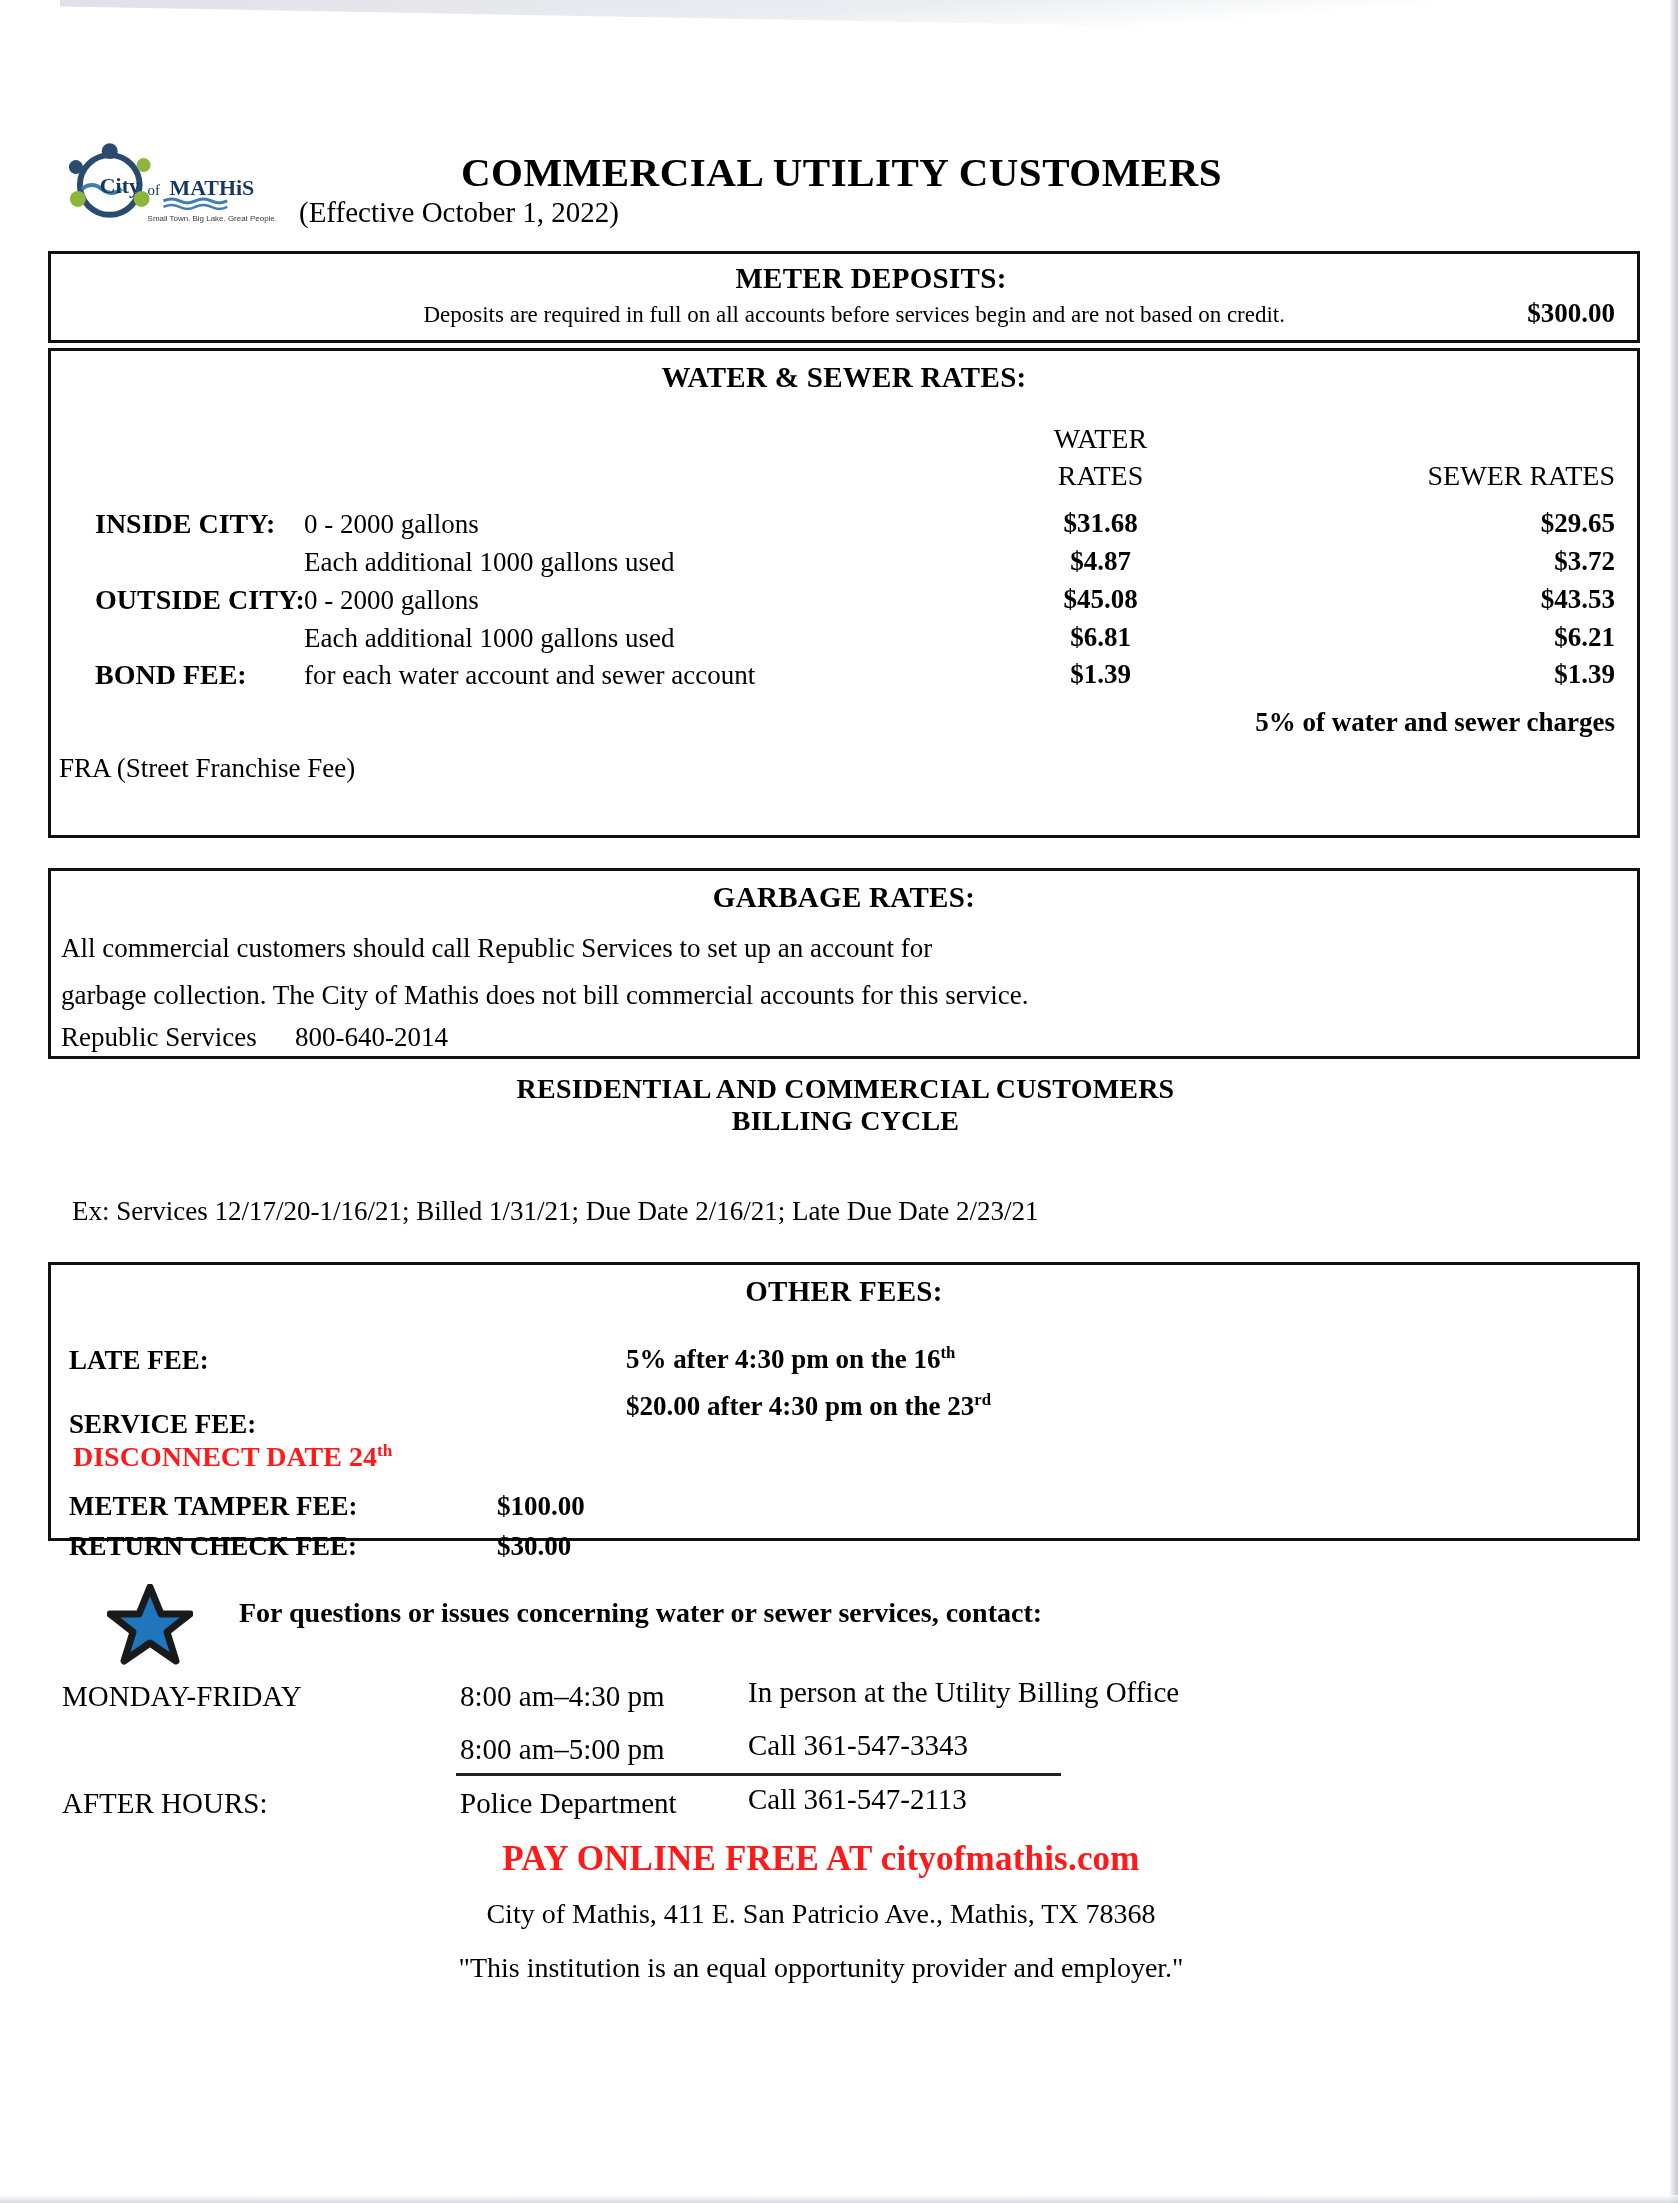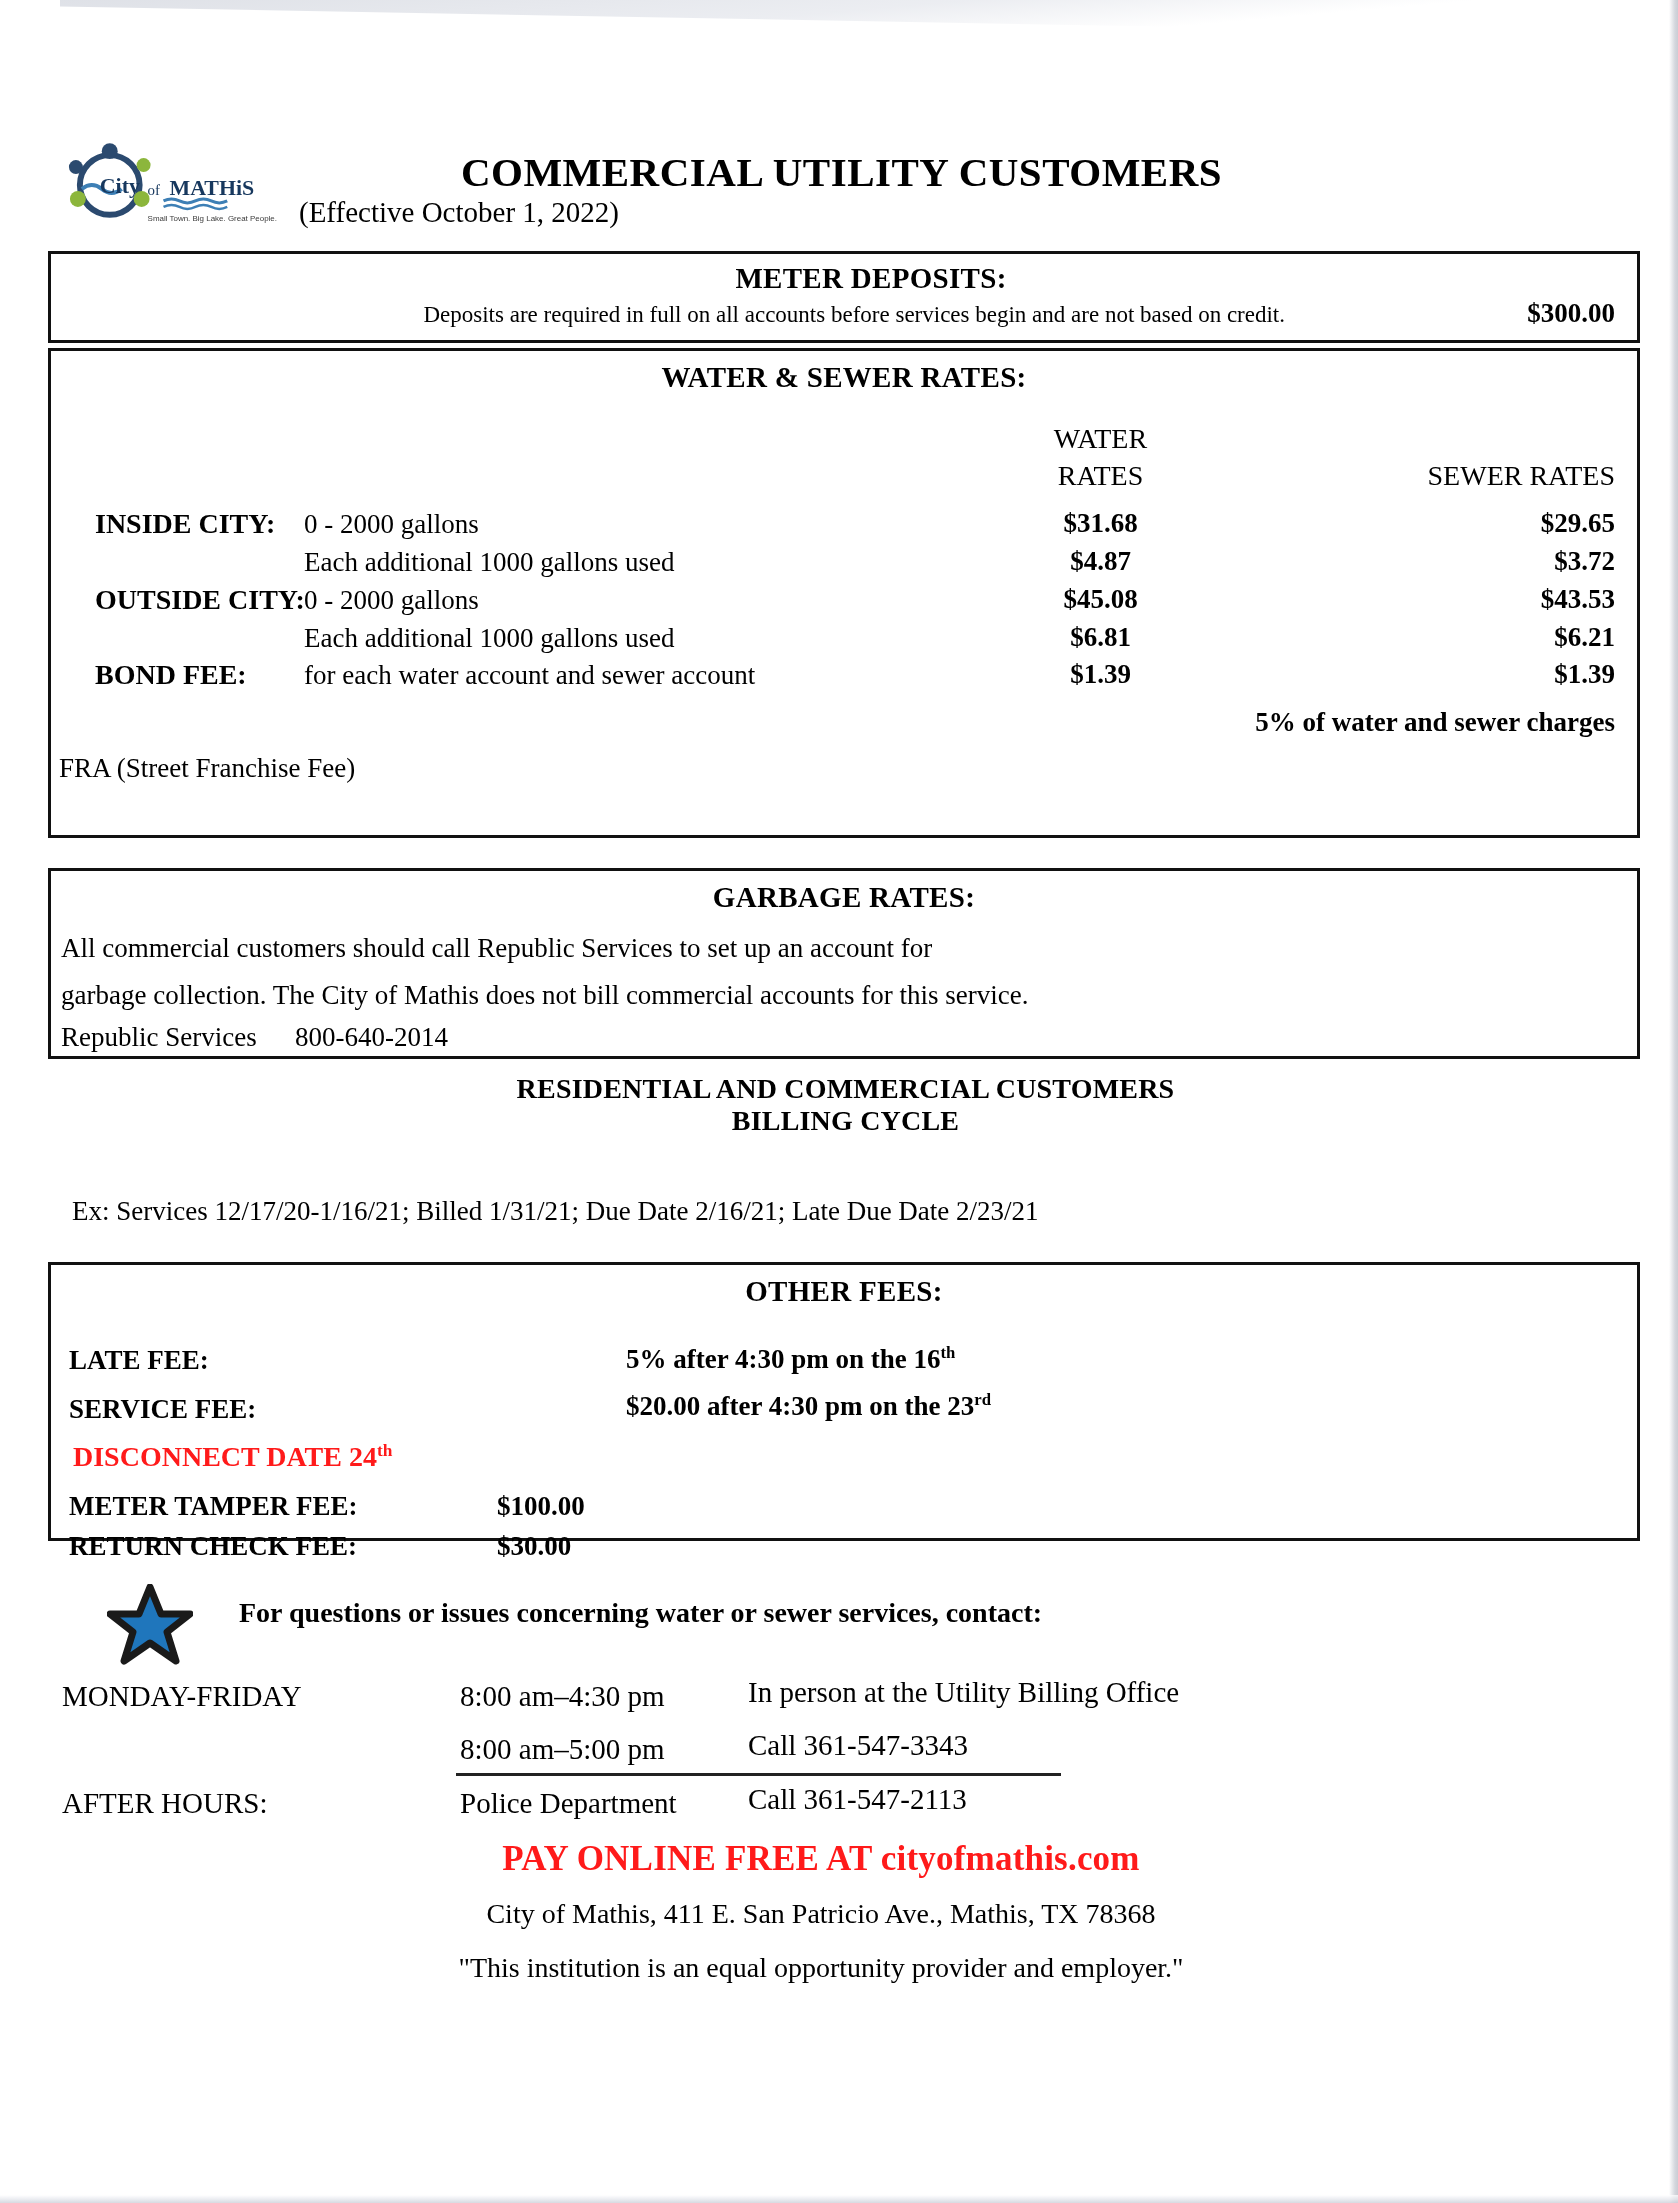--- a/index.html
+++ b/index.html
@@ -175,21 +175,21 @@
   .fee-label {
     position:absolute; left: 18px;
     font-size: 27px; font-weight: bold; white-space: nowrap;
   }
   .fee-value {
     position:absolute; left: 575px;
     font-size: 27px; font-weight: bold; white-space: nowrap;
   }
   #fee-late-l   { top: 80px; }
   #fee-late-v   { top: 78px; }
-  #fee-srv-l    { top: 129px; }
+  #fee-srv-l    { top: 144px; }
   #fee-srv-v    { top: 125px; }
   #fee-disc {
     position:absolute; left: 22px; top: 176px;
     font-size: 28px; font-weight: bold; color: #FF1A1A;
     white-space: nowrap;
   }
   #fee-tamper-l { top: 226px; }
   #fee-tamper-v { top: 226px; left: 446px; }
   #fee-return-l { top: 266px; }
   #fee-return-v { top: 266px; left: 446px; }

